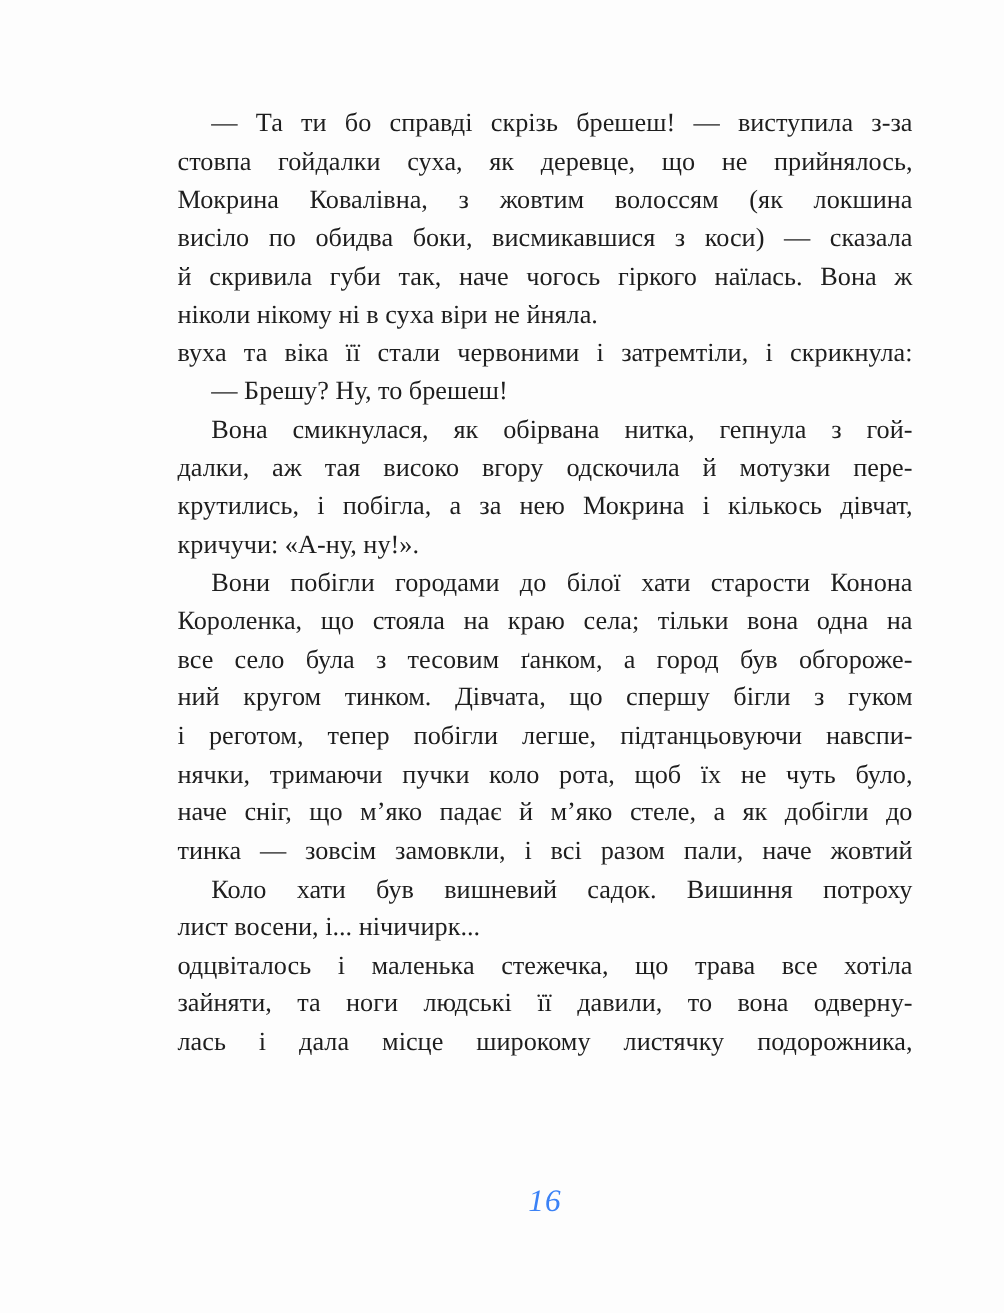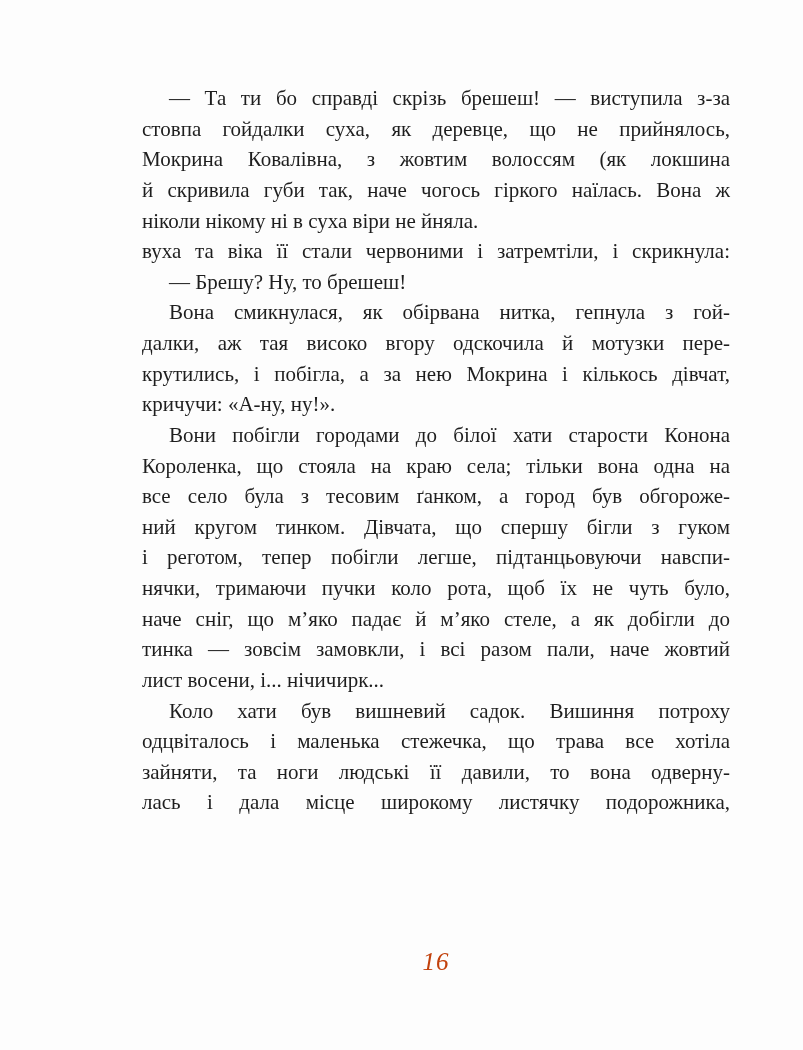--- a/index.html
+++ b/index.html
@@ -42,48 +42,49 @@
     text-indent: 27px;
   }
   .page-number {
     position: absolute;
     left: 122px;
     top: 948px;
     width: 588px;
     text-align: center;
     font-style: italic;
     font-size: 25px;
-    color: #c2410c;
+    color: #3b82f6;
     letter-spacing: 1px;
   }
 </style>
 </head>
 <body>
 
 <div class="page">
   <div class="text-block">
       <div class="line indent">— Та ти бо справді скрізь брешеш! — виступила з-за</div>
       <div class="line">стовпа гойдалки суха, як деревце, що не прийнялось,</div>
       <div class="line">Мокрина Ковалівна, з жовтим волоссям (як локшина</div>
+      <div class="line">висіло по обидва боки, висмикавшися з коси) — сказала</div>
       <div class="line">й скривила губи так, наче чогось гіркого наїлась. Вона ж</div>
       <div class="line last">ніколи нікому ні в суха віри не йняла.</div>
       <div class="line">вуха та віка її стали червоними і затремтіли, і скрикнула:</div>
       <div class="line indent last">— Брешу? Ну, то брешеш!</div>
       <div class="line indent">Вона смикнулася, як обірвана нитка, гепнула з гой-</div>
       <div class="line">далки, аж тая високо вгору одскочила й мотузки пере-</div>
       <div class="line">крутились, і побігла, а за нею Мокрина і кількось дівчат,</div>
       <div class="line last">кричучи: «А-ну, ну!».</div>
       <div class="line indent">Вони побігли городами до білої хати старости Конона</div>
       <div class="line">Короленка, що стояла на краю села; тільки вона одна на</div>
       <div class="line">все село була з тесовим ґанком, а город був обгороже-</div>
       <div class="line">ний кругом тинком. Дівчата, що спершу бігли з гуком</div>
       <div class="line">і реготом, тепер побігли легше, підтанцьовуючи навспи-</div>
       <div class="line">нячки, тримаючи пучки коло рота, щоб їх не чуть було,</div>
       <div class="line">наче сніг, що м’яко падає й м’яко стеле, а як добігли до</div>
       <div class="line">тинка — зовсім замовкли, і всі разом пали, наче жовтий</div>
+      <div class="line indent">Коло хати був вишневий садок. Вишиння потроху</div>
       <div class="line last">лист восени, і... нічичирк...</div>
-      <div class="line indent">Коло хати був вишневий садок. Вишиння потроху</div>
       <div class="line">одцвіталось і маленька стежечка, що трава все хотіла</div>
       <div class="line">зайняти, та ноги людські її давили, то вона одверну-</div>
       <div class="line">лась і дала місце широкому листячку подорожника,</div>
     </div>
   <div class="page-number">16</div>
 </div>
 
 </body></html>

